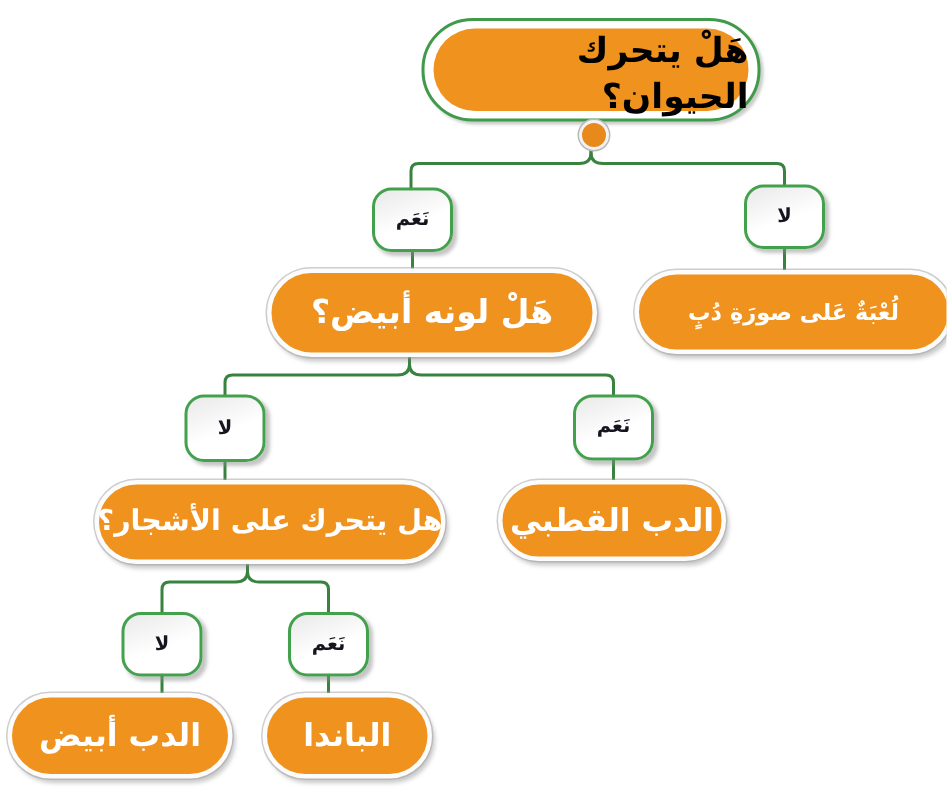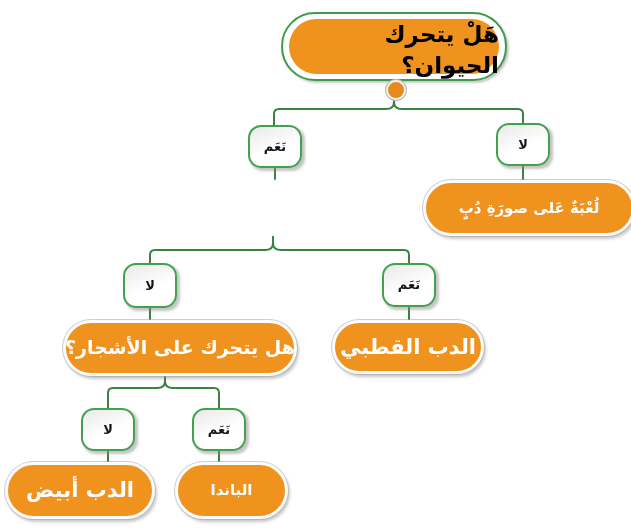--- a/index.html
+++ b/index.html
@@ -83,20 +83,23 @@
   </div>
   <div class="dot"></div>
 
   <div class="branch-box" style="left:248px;top:125px;width:54px;height:43px;">
     <span class="txt">نَعَم</span>
   </div>
   <div class="branch-box" style="left:496px;top:123px;width:54px;height:43px;">
     <span class="txt">لا</span>
   </div>
 
+  <div class="pill" style="left:178px;top:179px;width:220px;height:59px;">
+    <span class="txt" style="font-size:22px">هَلْ لونه أبيض؟</span>
+  </div>
   <div class="pill" style="left:423px;top:180px;width:212px;height:56px;">
     <span class="txt" style="font-size:15px">لُعْبَةٌ عَلى صورَةِ دُبٍ</span>
   </div>
 
   <div class="branch-box" style="left:123px;top:263px;width:54px;height:45px;">
     <span class="txt">لا</span>
   </div>
   <div class="branch-box" style="left:382px;top:263px;width:54px;height:44px;">
     <span class="txt">نَعَم</span>
   </div>
@@ -112,16 +115,16 @@
     <span class="txt">لا</span>
   </div>
   <div class="branch-box" style="left:192px;top:408px;width:54px;height:43px;">
     <span class="txt">نَعَم</span>
   </div>
 
   <div class="pill" style="left:5px;top:462px;width:150px;height:57px;">
     <span class="txt" style="font-size:21px">الدب أبيض</span>
   </div>
   <div class="pill" style="left:175px;top:462px;width:113px;height:57px;">
-    <span class="txt" style="font-size:15px">الباندا</span>
+    <span class="txt" style="font-size:21px">الباندا</span>
   </div>
 
 </div>
 
 </body></html>

